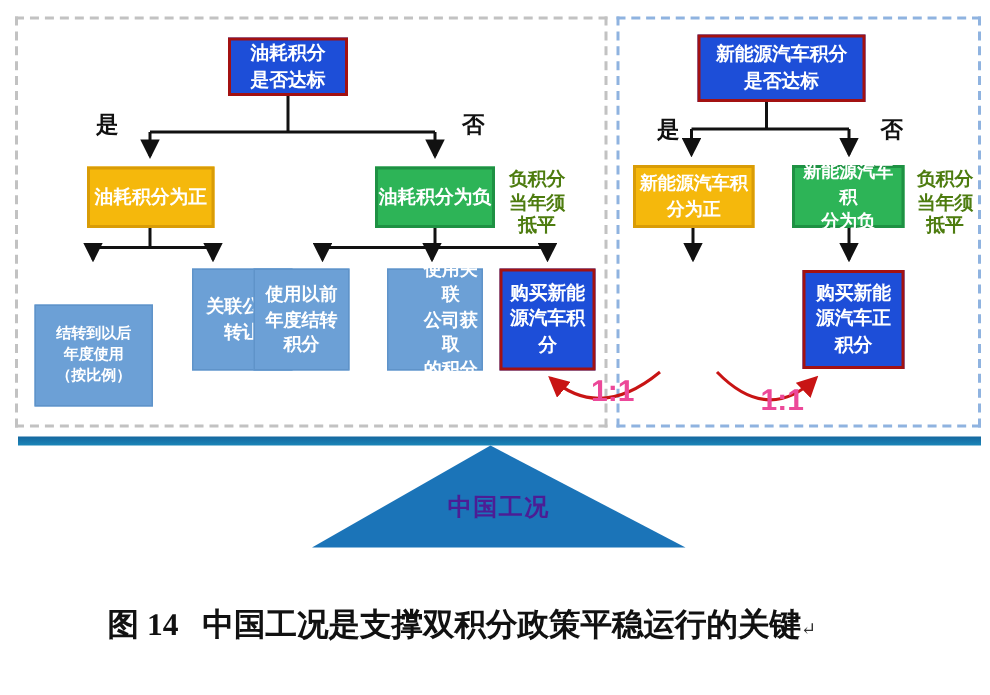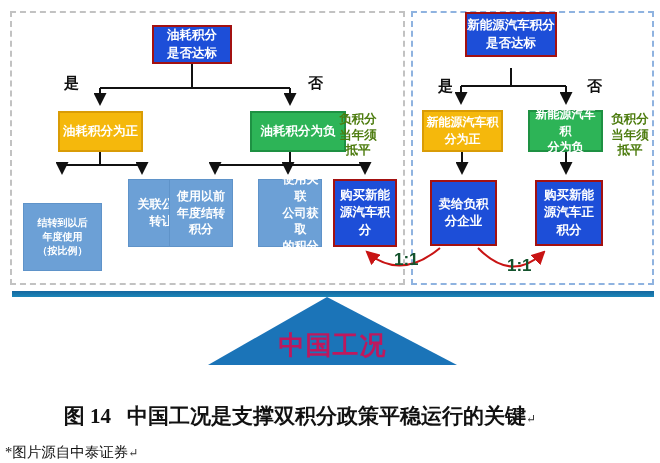--- a/index.html
+++ b/index.html
@@ -21,35 +21,35 @@
   .green-box{background:#2db457;border:2px solid #1e9143;}
   .blue-box{background:#6ca0d6;border:1px solid #5f93c9;}
   .branch-label{
     position:absolute;z-index:2;color:#111;font-weight:bold;font-size:15px;
   }
   .side-note{
     position:absolute;z-index:2;color:#4d7c0f;font-weight:bold;font-size:12.5px;
     text-align:center;white-space:pre-line;line-height:1.25;
   }
   .ratio{
-    position:absolute;z-index:3;color:#14532d;font-weight:bold;font-size:17px;
+    position:absolute;z-index:3;color:#ec4899;font-weight:bold;font-size:20px;
   }
   #banner-bar{
     position:absolute;left:12px;top:291px;width:642px;height:6px;z-index:2;
     background:linear-gradient(#15679f,#1b86b8);
   }
   #banner-triangle{position:absolute;left:0;top:296px;z-index:2;}
   #banner-label{
     position:absolute;left:270px;top:328px;width:125px;z-index:3;
-    color:#be185d;font-weight:bold;font-size:26px;text-align:center;letter-spacing:1px;
+    color:#4c1d95;font-weight:bold;font-size:16px;text-align:center;letter-spacing:1px;
   }
   #caption{
-    position:absolute;left:0;top:402px;width:544px;text-align:center;z-index:2;
+    position:absolute;left:0;top:402px;width:544px;text-align:right;z-index:2;
     font-family:"Liberation Serif","DejaVu Serif",serif;
-    font-size:21px;font-weight:bold;color:#111;padding-left:28px;
+    font-size:21px;font-weight:bold;color:#111;
   }
   #caption .fig-no{margin-right:16px;}
   .return-mark{font-size:12px;font-weight:normal;color:#333;vertical-align:baseline;}
   #footnote{
     position:absolute;left:5px;top:443px;z-index:2;
     font-family:"Liberation Serif","DejaVu Serif",serif;
     font-size:14.5px;color:#111;
   }
 </style>
 </head>
@@ -96,66 +96,61 @@
       <path d="M440 248 Q400 281 367 252" marker-end="url(#arrR)"></path>
       <path d="M478 248 Q512 283 544 252" marker-end="url(#arrR)"></path>
     </g>
   </svg>
 
   <div class="box red-box" style="left:152px;top:25px;width:80px;height:39px;font-size:12.5px;">油耗积分
 是否达标</div>
   <div class="branch-label" style="left:64px;top:74px;">是</div>
   <div class="branch-label" style="left:308px;top:74px;">否</div>
   <div class="box yellow-box" style="left:58px;top:111px;width:85px;height:41px;font-size:12.5px;">油耗积分为正</div>
-  <div class="box green-box" style="left:250px;top:111px;width:96px;height:41px;font-size:12.5px;">油耗积分为负</div>
+  <div class="box green-box" style="left:250px;top:111px;width:80px;height:41px;font-size:12.5px;">油耗积分为负</div>
   <div class="side-note" style="left:334px;top:112px;width:48px;">负积分
 当年须
 抵平</div>
 
   <div class="box blue-box" style="left:23px;top:179px;width:79px;height:68px;font-size:10px;margin-top:24px;">结转到以后
 年度使用
 （按比例）</div>
   <div class="box blue-box" style="left:128px;top:179px;width:67px;height:68px;font-size:12px;">关联公司
 转让</div>
   <div class="box blue-box" style="left:169px;top:179px;width:64px;height:68px;font-size:12px;">使用以前
 年度结转
 积分</div>
   <div class="box blue-box" style="left:258px;top:179px;width:64px;height:68px;font-size:12px;padding-left:21px;">使用关联
 公司获取
 的积分</div>
   <div class="box red-box" style="left:333px;top:179px;width:64px;height:68px;font-size:12.5px;">购买新能
 源汽车积
 分</div>
 
-  <div class="box red-box" style="left:465px;top:12px;width:92px;height:45px;font-size:12.5px;">新能源汽车积分
+  <div class="box red-box" style="left:465px;top:23px;width:112px;height:45px;font-size:12.5px;">新能源汽车积分
 是否达标</div>
   <div class="branch-label" style="left:438px;top:77px;">是</div>
   <div class="branch-label" style="left:587px;top:77px;">否</div>
   <div class="box yellow-box" style="left:422px;top:110px;width:81px;height:42px;font-size:12px;">新能源汽车积
 分为正</div>
   <div class="box green-box" style="left:528px;top:110px;width:75px;height:42px;font-size:12px;">新能源汽车积
 分为负</div>
   <div class="side-note" style="left:606px;top:112px;width:48px;">负积分
 当年须
 抵平</div>
-  <div class="box red-box" style="left:430px;top:180px;width:67px;height:66px;font-size:12.5px;">卖给负积
-分企业</div>
   <div class="box red-box" style="left:535px;top:180px;width:68px;height:66px;font-size:12.5px;">购买新能
 源汽车正
 积分</div>
 
   <div class="ratio" style="left:394px;top:250px;">1:1</div>
   <div class="ratio" style="left:507px;top:256px;">1:1</div>
 
   <div id="banner-bar"></div>
   <svg id="banner-triangle" width="660" height="80" viewBox="0 296 660 80">
     <polygon points="327,297 457,365 208,365" fill="#1b74b8"></polygon>
   </svg>
   <div id="banner-label">中国工况</div>
 
   <div id="caption">
     <span class="fig-no">图 14</span><span>中国工况是支撑双积分政策平稳运行的关键</span><span class="return-mark">↵</span>
   </div>
-  <div id="footnote">
-    <span>*图片源自中泰证券</span><span class="return-mark">↵</span>
-  </div>
 
 </div>
 
 </body></html>

